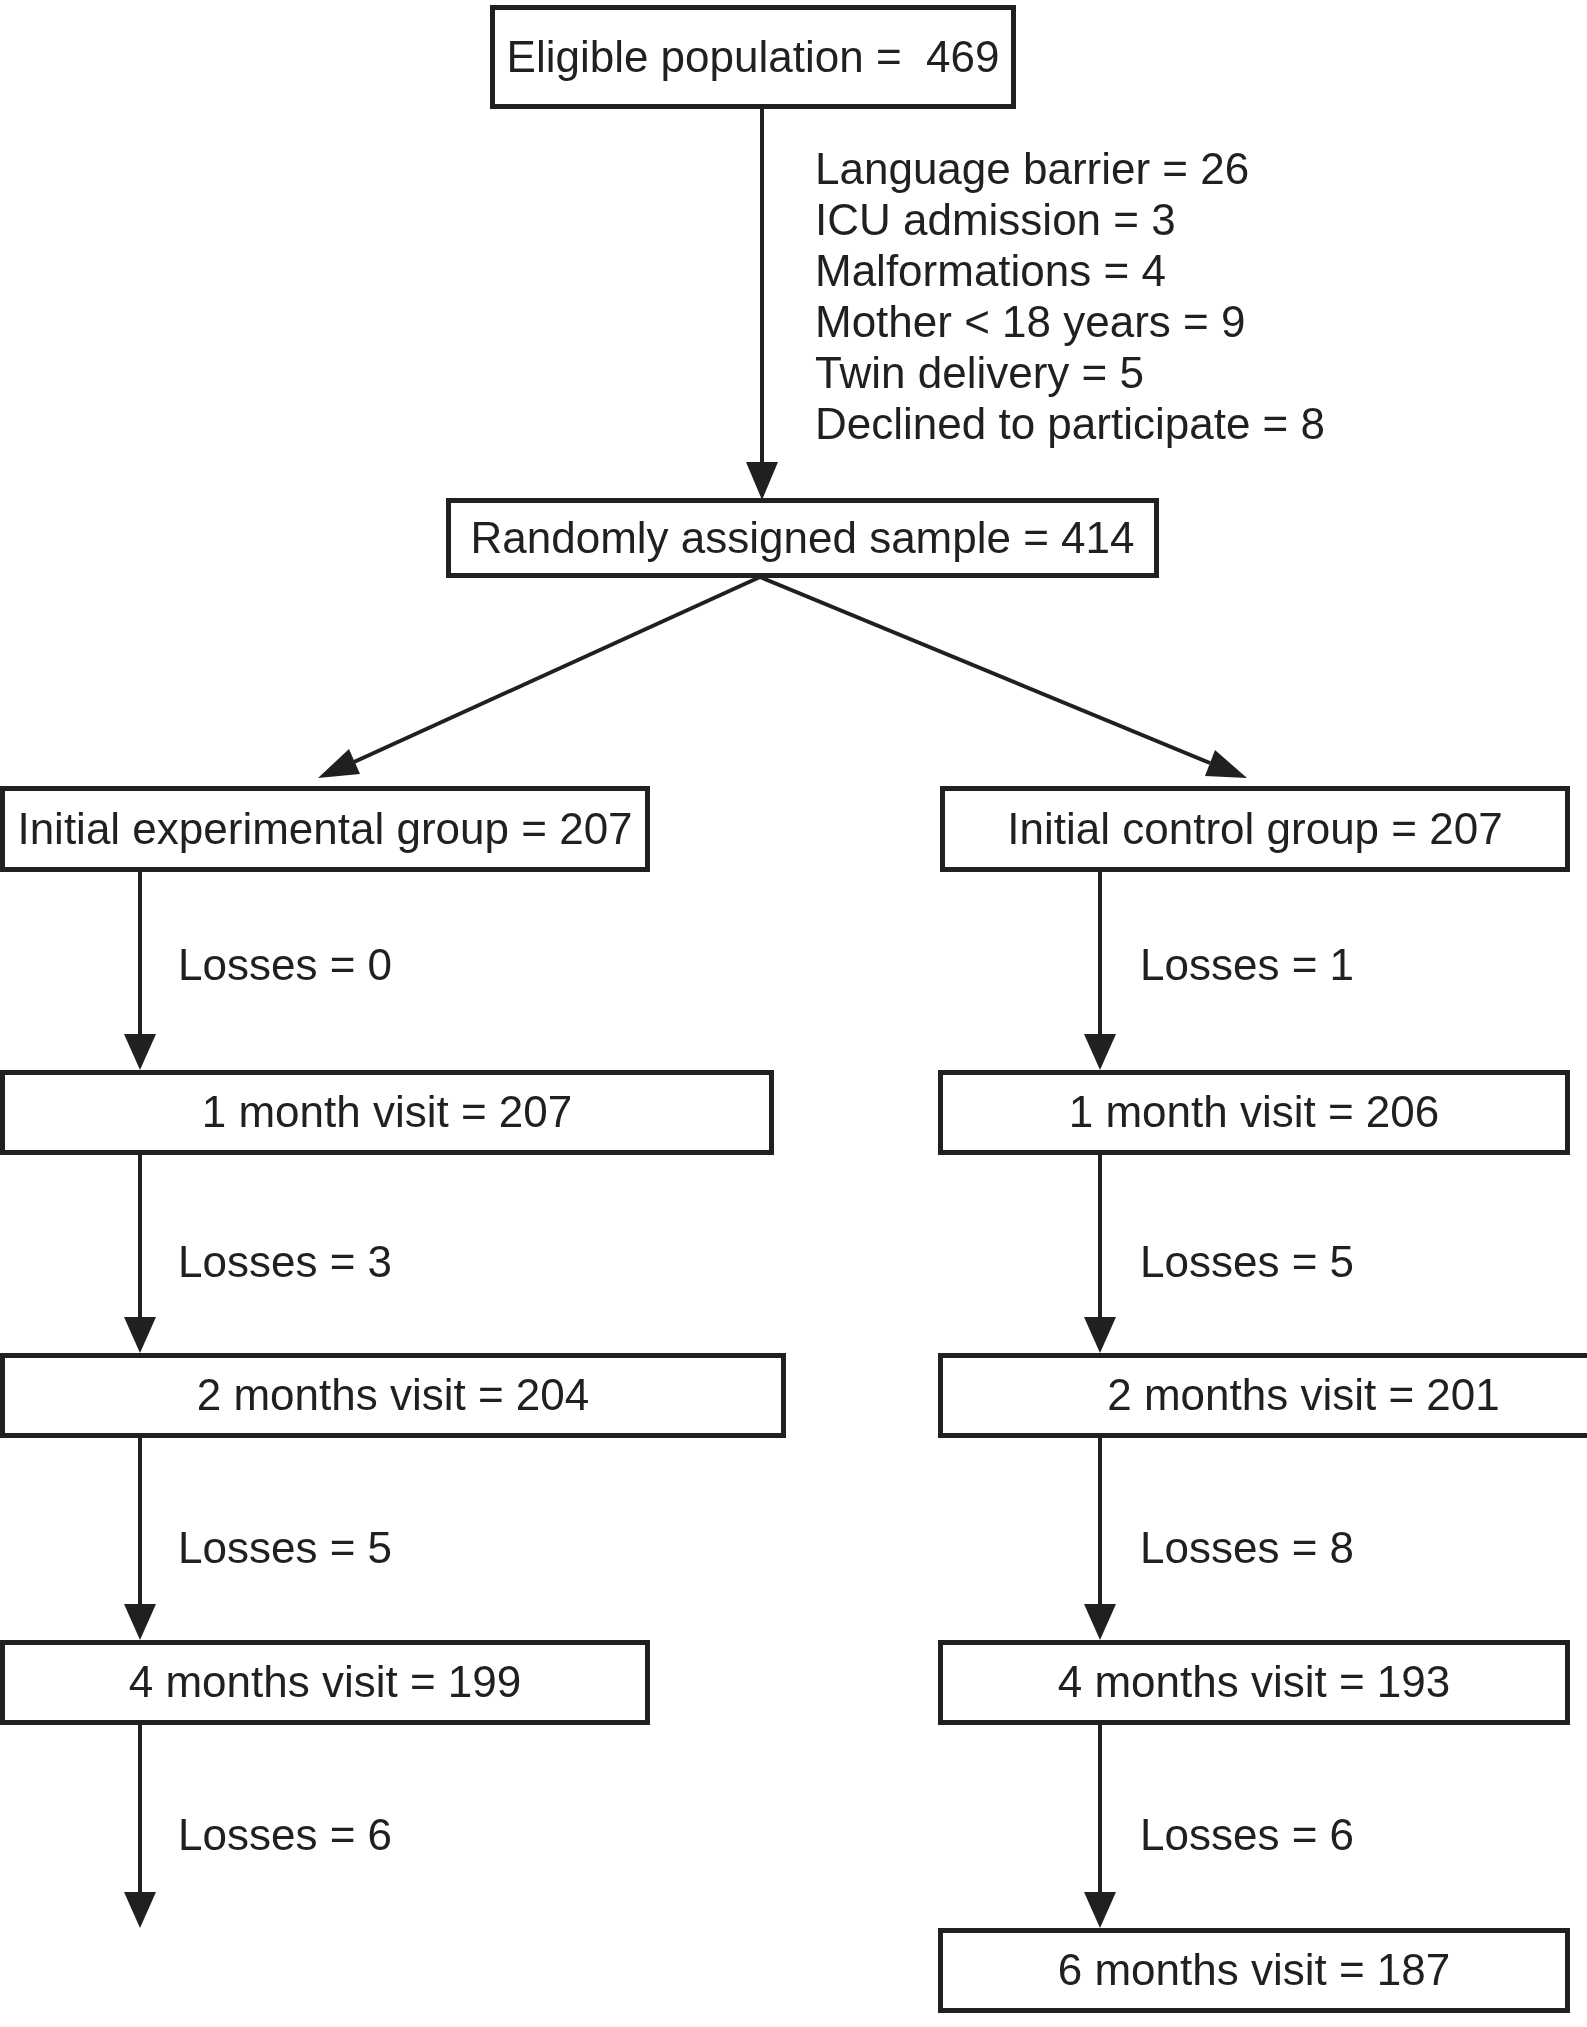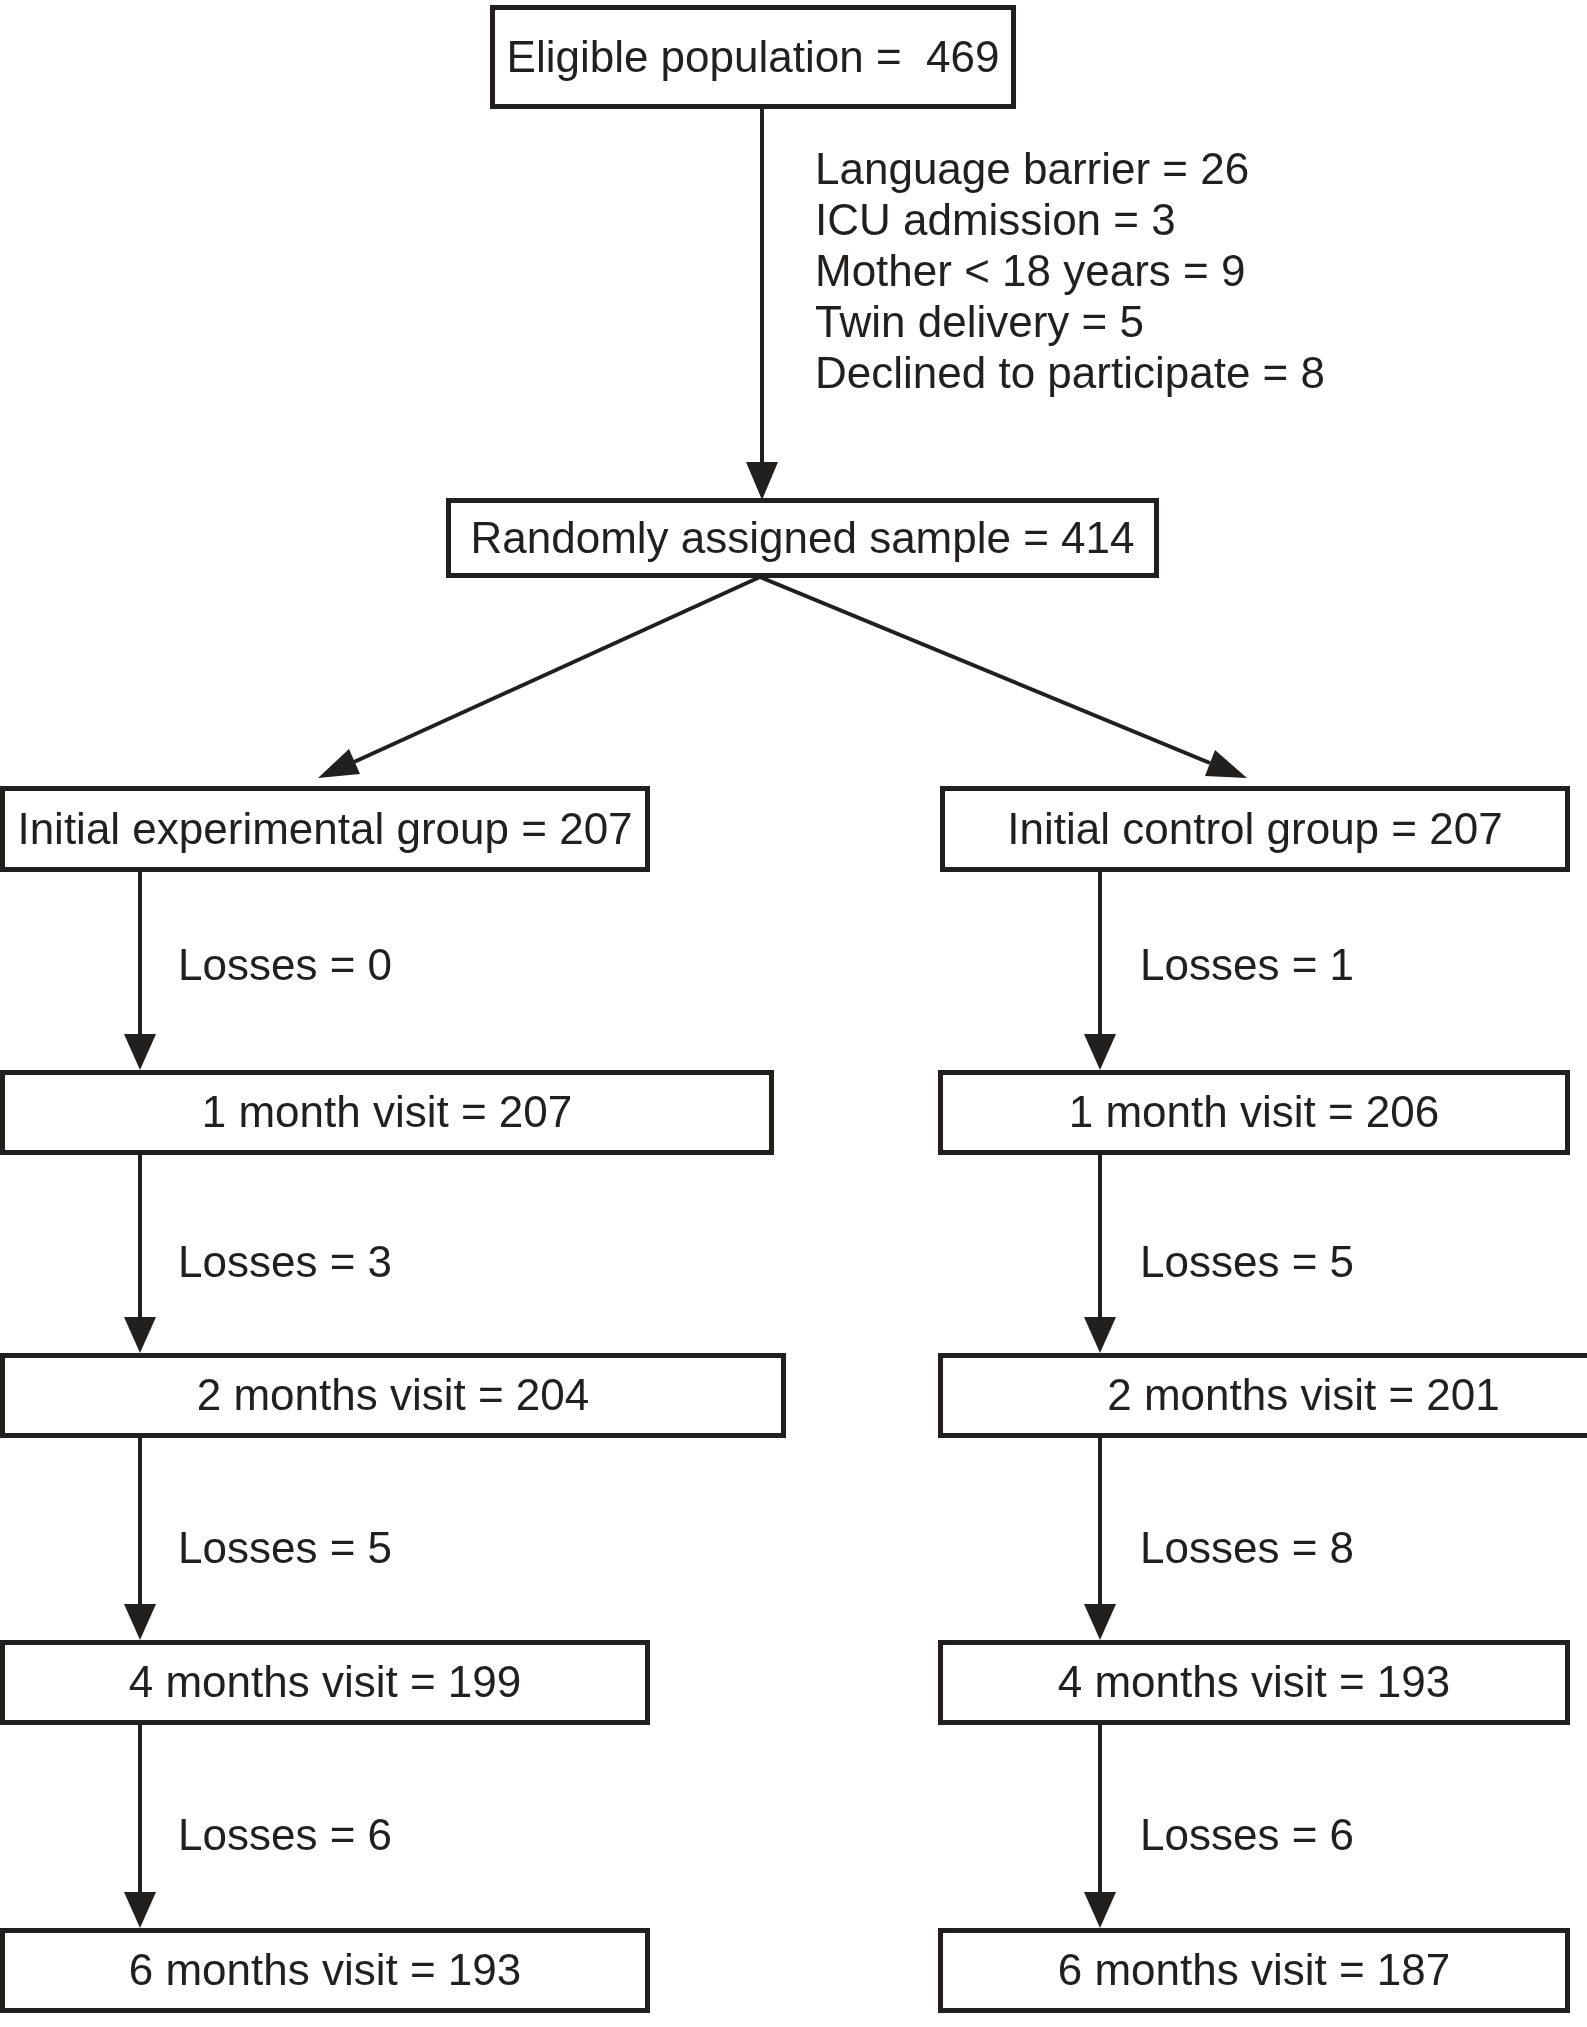--- a/index.html
+++ b/index.html
@@ -108,20 +108,21 @@
     </g>
   </svg>
 
   <div class="box" style="left:490px; top:5px; width:526px; height:104px;">
     <span>Eligible population =  469</span>
   </div>
 
   <div class="exclusions">
     <div class="excl-line">Language barrier = 26</div>
     <div class="excl-line">ICU admission = 3</div>
+    <div class="excl-line">Malformations = 4</div>
     <div class="excl-line">Mother &lt; 18 years = 9</div>
     <div class="excl-line">Twin delivery = 5</div>
     <div class="excl-line">Declined to participate = 8</div>
   </div>
 
   <div class="box" style="left:446px; top:498px; width:713px; height:80px;">
     <span>Randomly assigned sample = 414</span>
   </div>
 
   <div class="box" style="left:0px; top:786px; width:650px; height:86px;">
@@ -137,23 +138,20 @@
   <div class="box" style="left:0px; top:1353px; width:786px; height:85px;">
     <span>2 months visit = 204</span>
   </div>
 
   <div class="loss-label" style="left:178px; top:1526px;">Losses = 5</div>
   <div class="box" style="left:0px; top:1640px; width:650px; height:85px;">
     <span>4 months visit = 199</span>
   </div>
 
   <div class="loss-label" style="left:178px; top:1813px;">Losses = 6</div>
-  <div class="box" style="left:0px; top:1928px; width:650px; height:85px;">
-    <span>6 months visit = 193</span>
-  </div>
 
   <div class="box" style="left:940px; top:786px; width:630px; height:86px;">
     <span>Initial control group = 207</span>
   </div>
 
   <div class="loss-label" style="left:1140px; top:943px;">Losses = 1</div>
   <div class="box" style="left:938px; top:1070px; width:632px; height:85px;text-align:center;">
     <span>1 month visit = 206</span>
   </div>
 

